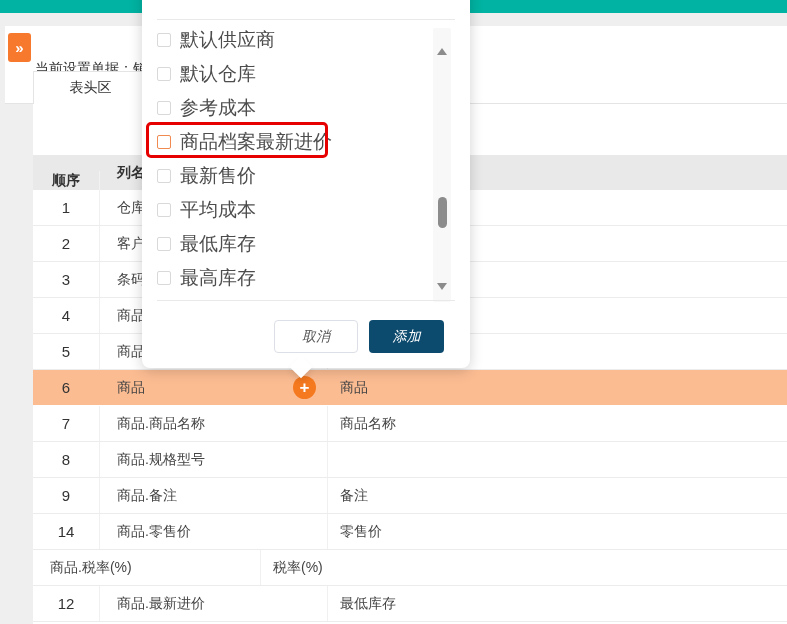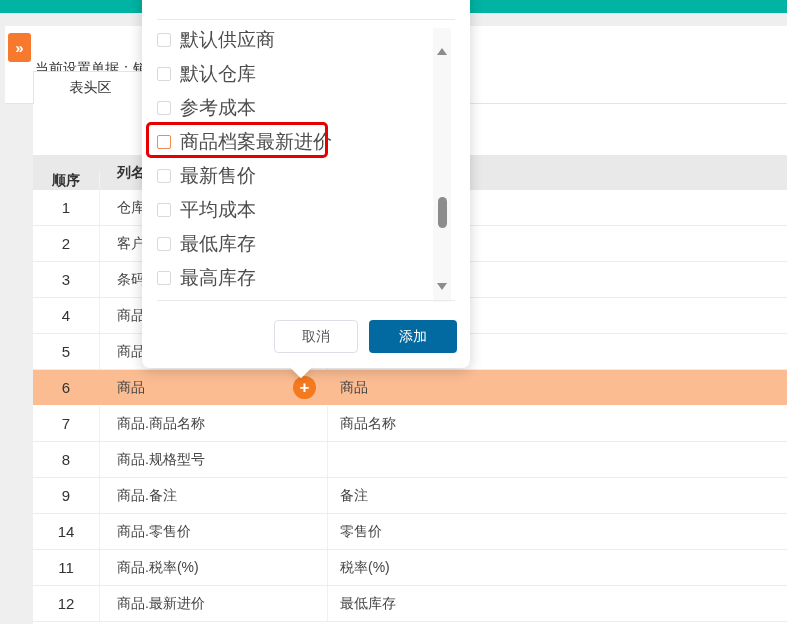--- a/index.html
+++ b/index.html
@@ -119,27 +119,27 @@
     background: #8c8c8c; border-radius: 5px; cursor: pointer;
   }
 
   
   .popup-footer-divider {
     position: absolute; left: 15px; right: 15px; top: 328px; height: 1px; background: #e9e9e9;
   }
   .btn {
     position: absolute; top: 348px; height: 33px; border-radius: 4px;
     display: flex; align-items: center; justify-content: center;
-    font-size: 14px; cursor: pointer;
+    font-size: 14px; cursor: pointer; font-style: italic;
   }
   .btn-cancel {
     left: 132px; width: 84px; background: #fff; border: 1px solid #dcdfe6; color: #555;
   }
   .btn-add {
-    left: 227px; width: 88px; background: #0369a1; border: none; color: #fff;
+    left: 227px; width: 75px; background: #0c4a6e; border: none; color: #fff;
   }
 </style>
 </head>
 <body>
 
 <div class="stage">
 
   <div class="topbar"></div>
 
   <div class="header-panel">
@@ -205,21 +205,20 @@
           <div class="c1">9</div>
           <div class="c2">商品.备注</div>
           <div class="c3">备注</div>
         </div>
         <div class="row">
           <div class="c1">14</div>
           <div class="c2">商品.零售价</div>
           <div class="c3">零售价</div>
         </div>
         <div class="row">
-          <div class="c1">11</div>
           <div class="c2">商品.税率(%)</div>
           <div class="c3">税率(%)</div>
         </div>
         <div class="row">
           <div class="c1">12</div>
           <div class="c2">商品.最新进价</div>
           <div class="c3">最低库存</div>
         </div>
       </div>
   </div>

